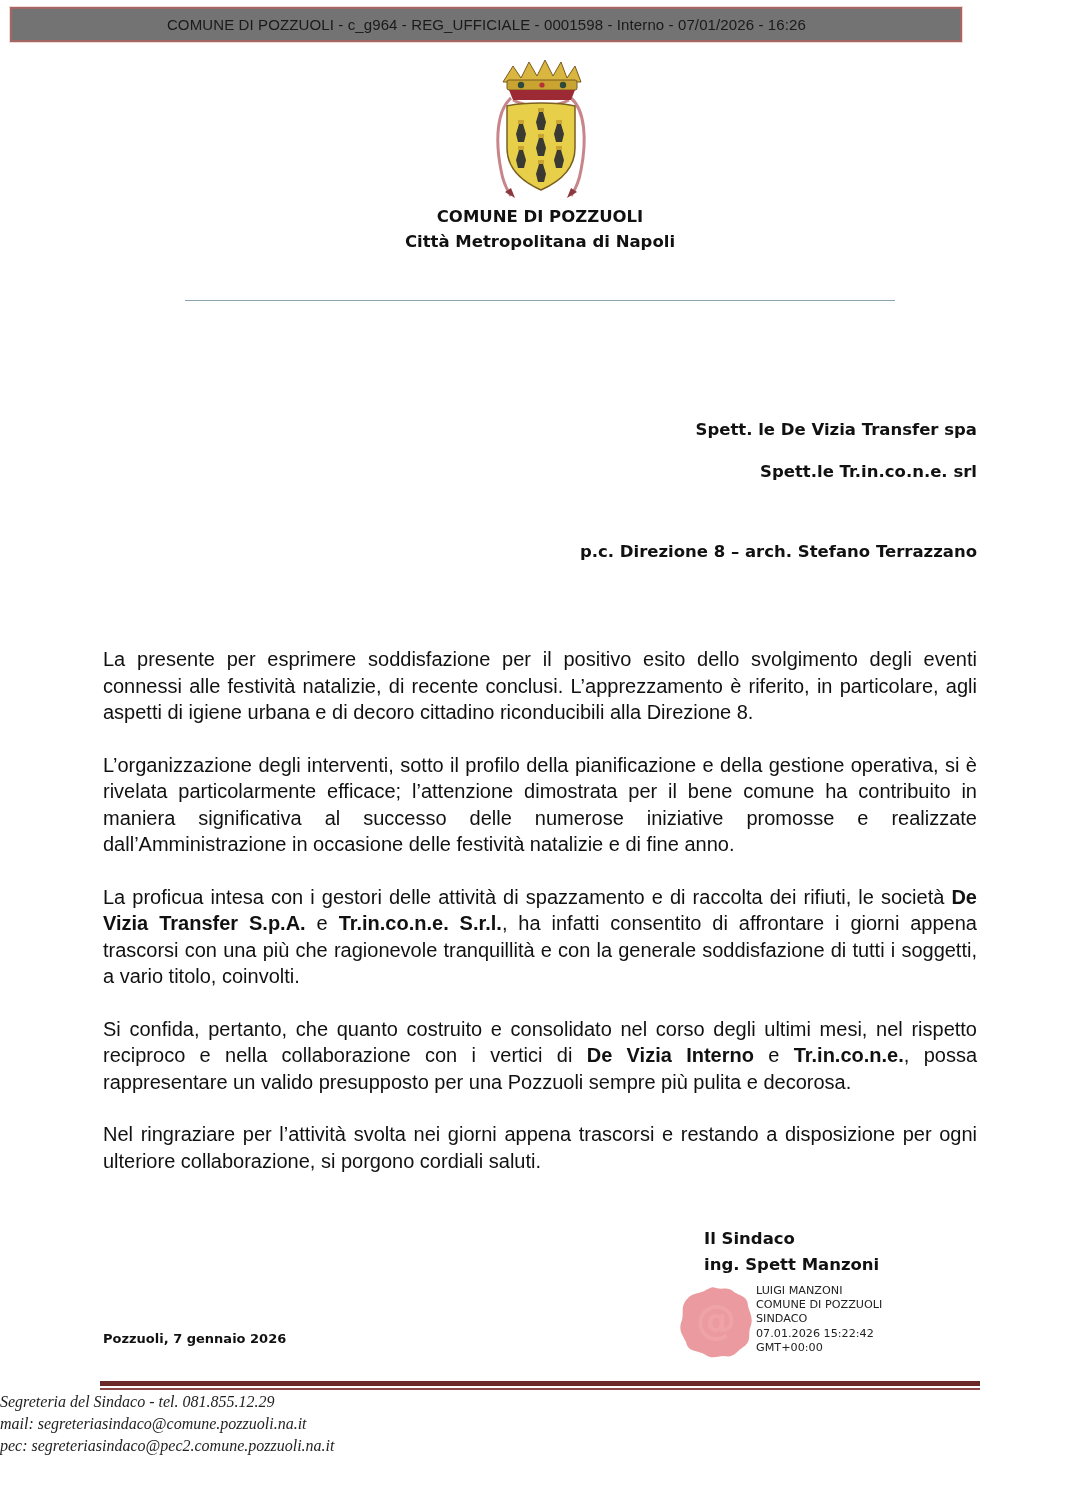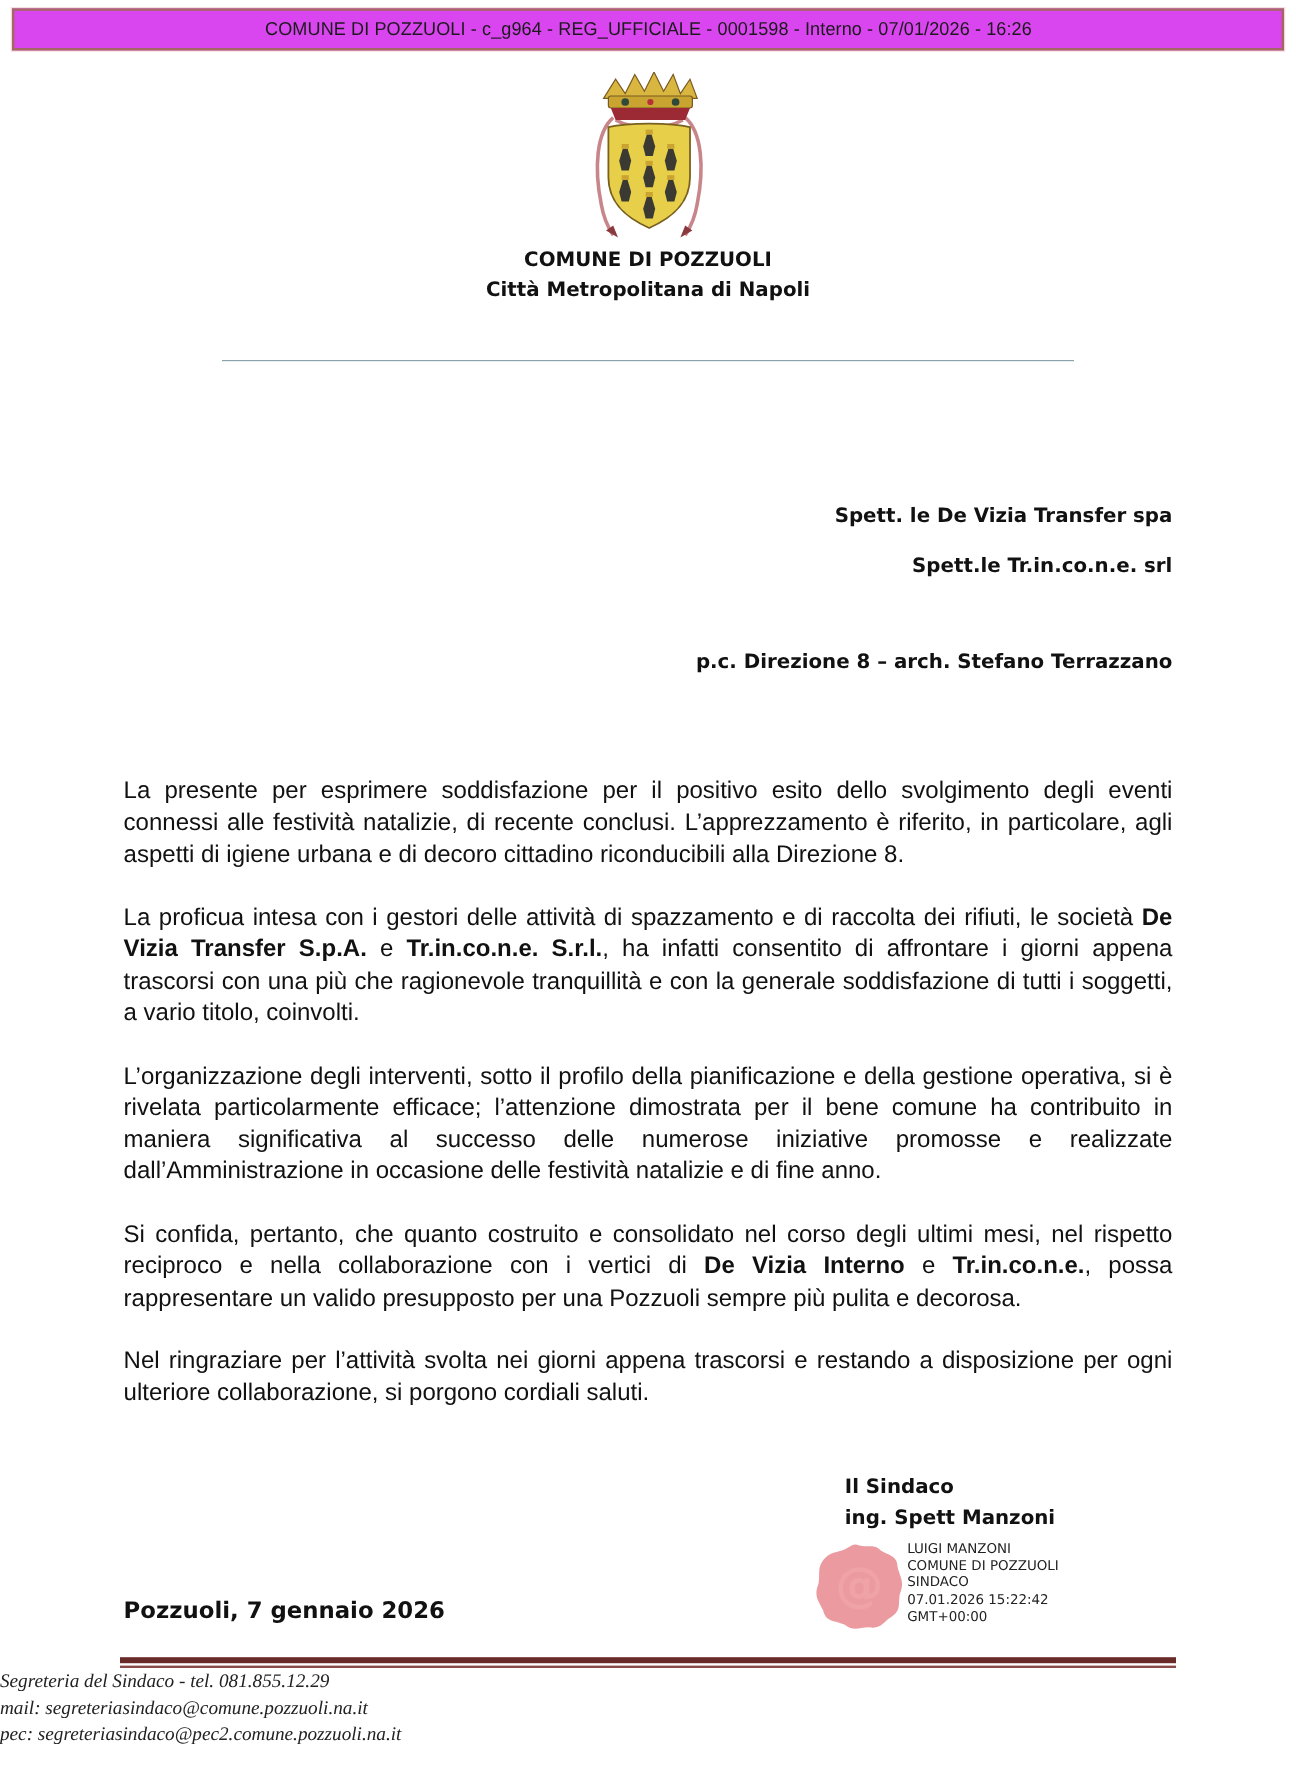--- a/index.html
+++ b/index.html
@@ -11,25 +11,25 @@
     }
     body {
       position: relative;
       font-family: "Liberation Sans", "DejaVu Sans", sans-serif;
       color: #111111;
     }
     .protocol-bar {
       position: absolute;
       left: 10px;
       top: 7px;
-      width: 1060px;
+      width: 952px;
       height: 35px;
       border: 2px solid #a46763;
       box-shadow: 0 0 0 1px #f3d9d6;
-      background: #d946ef;
+      background: #737373;
       display: flex;
       align-items: center;
       justify-content: center;
     }
     .protocol-text {
       font-family: "Liberation Sans", sans-serif;
       font-size: 15.5px;
       color: #1a1a1a;
       letter-spacing: 0.1px;
       transform: scaleX(0.97);
@@ -114,21 +114,21 @@
       font-size: 11.2px;
       line-height: 14.2px;
       color: #222;
     }
     .place-date {
       position: absolute;
       left: 103px;
       top: 1331px;
       font-family: "DejaVu Sans", sans-serif;
       font-weight: bold;
-      font-size: 19px;
+      font-size: 13px;
       color: #111;
     }
     .footer-rule {
       position: absolute;
       left: 100px;
       top: 1381px;
       width: 880px;
       height: 9px;
     }
     .footer-rule .thick {
@@ -202,22 +202,22 @@
 <div class="header-rule"></div>
 
 <div class="recipients">
   <div class="rec-1">Spett. le De Vizia Transfer spa</div>
   <div class="rec-2">Spett.le Tr.in.co.n.e. srl</div>
   <div class="rec-3">p.c. Direzione 8 – arch. Stefano Terrazzano</div>
 </div>
 
 <div class="letter-body">
   <p>La presente per esprimere soddisfazione per il positivo esito dello svolgimento degli eventi connessi alle festività natalizie, di recente conclusi. L’apprezzamento è riferito, in particolare, agli aspetti di igiene urbana e di decoro cittadino riconducibili alla Direzione 8.</p>
+  <p>L’organizzazione degli interventi, sotto il profilo della pianificazione e della gestione operativa, si è rivelata particolarmente efficace; l’attenzione dimostrata per il bene comune ha contribuito in maniera significativa al successo delle numerose iniziative promosse e realizzate dall’Amministrazione in occasione delle festività natalizie e di fine anno.</p>
   <p><span>La proficua intesa con i gestori delle attività di spazzamento e di raccolta dei rifiuti, le società </span><b>De Vizia Transfer S.p.A.</b><span> e </span><b>Tr.in.co.n.e. S.r.l.</b><span>, ha infatti consentito di affrontare i giorni appena trascorsi con una più che ragionevole tranquillità e con la generale soddisfazione di tutti i soggetti, a vario titolo, coinvolti.</span></p>
-  <p>L’organizzazione degli interventi, sotto il profilo della pianificazione e della gestione operativa, si è rivelata particolarmente efficace; l’attenzione dimostrata per il bene comune ha contribuito in maniera significativa al successo delle numerose iniziative promosse e realizzate dall’Amministrazione in occasione delle festività natalizie e di fine anno.</p>
   <p><span>Si confida, pertanto, che quanto costruito e consolidato nel corso degli ultimi mesi, nel rispetto reciproco e nella collaborazione con i vertici di </span><b>De Vizia Interno</b><span> e </span><b>Tr.in.co.n.e.</b><span>, possa rappresentare un valido presupposto per una Pozzuoli sempre più pulita e decorosa.</span></p>
   <p>Nel ringraziare per l’attività svolta nei giorni appena trascorsi e restando a disposizione per ogni ulteriore collaborazione, si porgono cordiali saluti.</p>
 </div>
 
 <div class="closing">
   <div>Il Sindaco</div>
   <div>ing. Spett Manzoni</div>
 </div>
 
 <svg class="seal-icon" viewBox="0 0 76 72">

